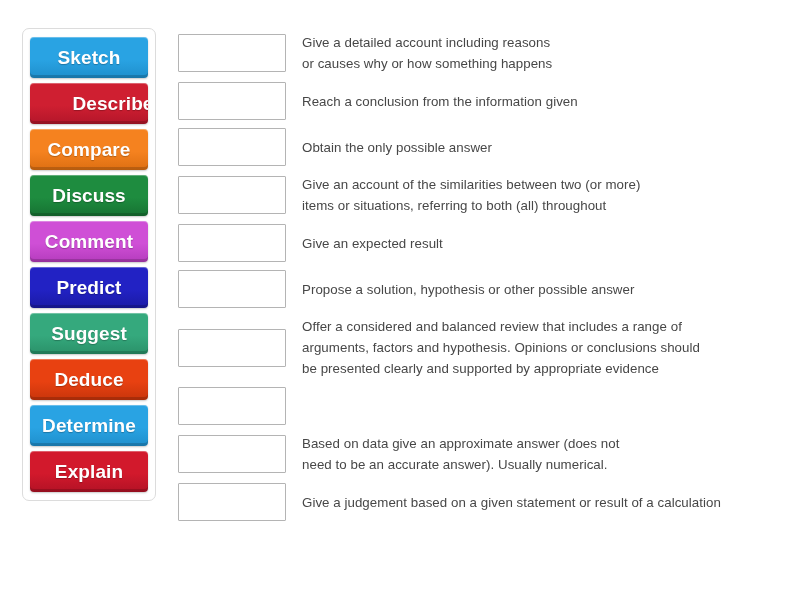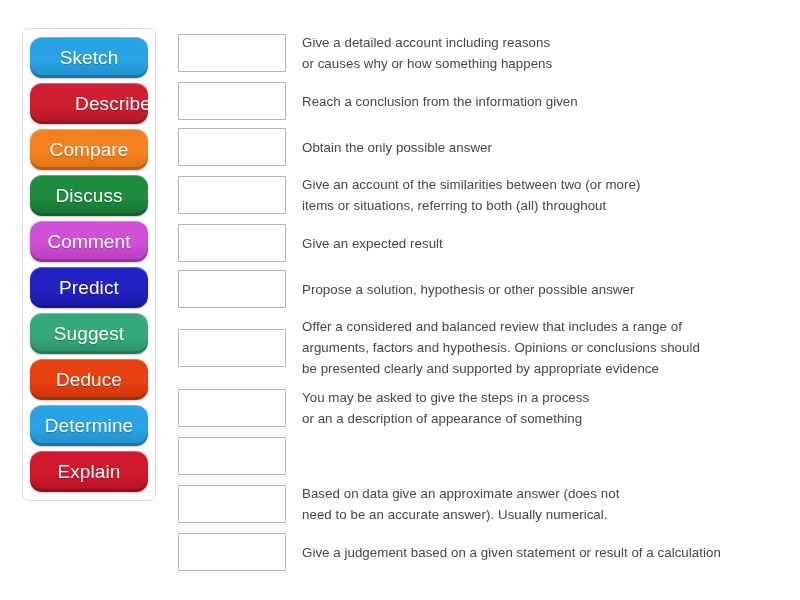--- a/index.html
+++ b/index.html
@@ -33,27 +33,27 @@
     background: #ffffff;
     padding: 8px 7px 8px 7px;
     box-sizing: border-box;
     display: flex;
     flex-direction: column;
     gap: 5px;
   }
 
   .tile {
     height: 41px;
-    border-radius: 12px;
+    border-radius: 4px;
     display: flex;
     align-items: center;
     justify-content: center;
     color: #ffffff;
     font-size: 19px;
-    font-weight: normal;
+    font-weight: bold;
     letter-spacing: 0.1px;
     text-shadow: 0 1px 1px rgba(0,0,0,0.25);
     box-shadow: inset 0 1px 0 rgba(255,255,255,0.30),
                 inset 0 -3px 0 rgba(0,0,0,0.17),
                 0 1px 2px rgba(0,0,0,0.22);
     cursor: grab;
     user-select: none;
     box-sizing: border-box;
     overflow: hidden;
     white-space: nowrap;
@@ -141,25 +141,20 @@
         <div class="definition">Propose a solution, hypothesis or other possible answer</div>
       </div>
       <div class="row">
         <div class="dropzone"></div>
         <div class="definition">Offer a considered and balanced review that includes a range of
 arguments, factors and hypothesis. Opinions or conclusions should
 be presented clearly and supported by appropriate evidence</div>
       </div>
       <div class="row">
         <div class="dropzone"></div>
-        <div class="definition">You may be asked to give the steps in a process
-or an a description of appearance of something</div>
-      </div>
-      <div class="row">
-        <div class="dropzone"></div>
       </div>
       <div class="row">
         <div class="dropzone"></div>
         <div class="definition">Based on data give an approximate answer (does not
 need to be an accurate answer). Usually numerical.</div>
       </div>
       <div class="row">
         <div class="dropzone"></div>
         <div class="definition">Give a judgement based on a given statement or result of a calculation</div>
       </div>

